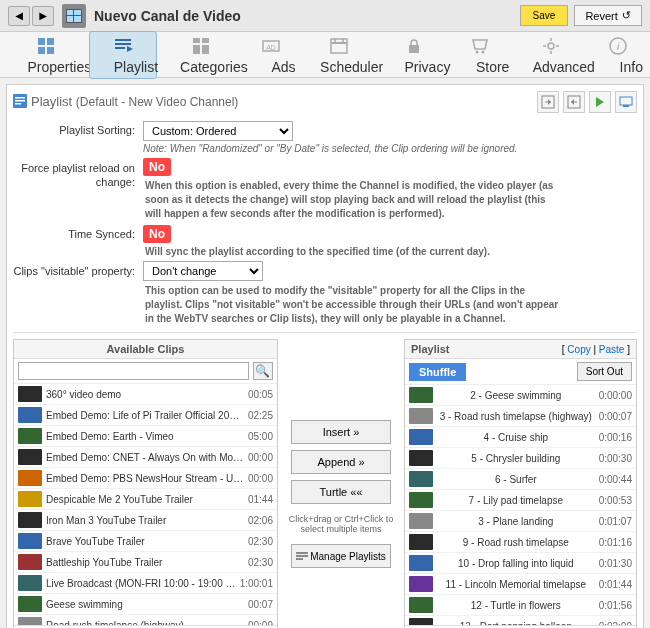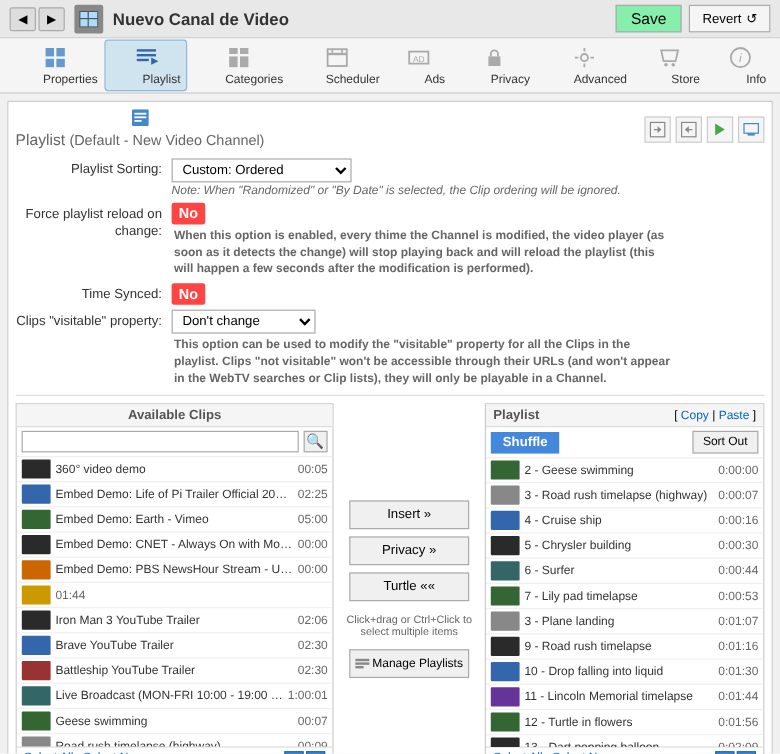--- a/index.html
+++ b/index.html
@@ -6,29 +6,29 @@
     body { font-family: Arial, sans-serif; font-size: 11px; background: #f0f0f0; width: 650px; height: 628px; overflow: hidden; }
     
     
     .title-bar { background: #e8e8e8; border-bottom: 1px solid #ccc; display: flex; align-items: center; justify-content: space-between; padding: 4px 8px; height: 32px; }
     .title-bar-left { display: flex; align-items: center; gap: 8px; }
     .title-bar-nav { display: flex; gap: 2px; }
     .nav-btn { width: 22px; height: 20px; background: #ddd; border: 1px solid #aaa; border-radius: 2px; cursor: pointer; display: flex; align-items: center; justify-content: center; font-size: 10px; }
     .title-icon { width: 24px; height: 24px; background: #888; border-radius: 2px; display: flex; align-items: center; justify-content: center; }
     .window-title { font-size: 14px; font-weight: bold; color: #333; }
     .title-bar-right { display: flex; gap: 6px; }
-    .save-btn { background: #86efac; border: 1px solid #aaa; padding: 3px 12px; cursor: pointer; font-size: 13px; }
+    .save-btn { background: #fde047; border: 1px solid #aaa; padding: 3px 12px; cursor: pointer; font-size: 10px; }
     .revert-btn { background: #f5f5f5; border: 1px solid #aaa; padding: 3px 10px; cursor: pointer; font-size: 11px; display: flex; align-items: center; gap: 4px; }
 
     
     .toolbar { background: #f5f5f5; border-bottom: 1px solid #ccc; display: flex; align-items: center; padding: 3px 6px; gap: 2px; height: 46px; }
     .toolbar-item { display: flex; flex-direction: column; align-items: center; padding: 3px 8px; cursor: pointer; border-radius: 3px; min-width: 48px; gap: 2px; }
     .toolbar-item.active { background: #d0e4f0; border: 1px solid #90b8d8; }
     .toolbar-icon { width: 22px; height: 22px; display: flex; align-items: center; justify-content: center; font-size: 16px; }
-    .toolbar-label { font-size: 10px; color: #333; margin-left: 26px; }
+    .toolbar-label { font-size: 14px; color: #333; margin-left: 26px; }
 
     
     .content { background: white; margin: 6px; border: 1px solid #ccc; padding: 6px; height: calc(100% - 60px); overflow: hidden; }
 
     
     .playlist-header { display: flex; align-items: center; justify-content: space-between; margin-bottom: 8px; }
     .playlist-title { font-size: 13px; font-weight: bold; color: #333; }
     .playlist-title span { color: #666; font-weight: normal; }
     .header-icons { display: flex; gap: 4px; }
     .header-icon-btn { width: 22px; height: 22px; border: 1px solid #ccc; background: #f5f5f5; cursor: pointer; display: flex; align-items: center; justify-content: center; font-size: 12px; }
@@ -75,21 +75,21 @@
     .manage-btn { width: 100px; height: 24px; border: 1px solid #aaa; background: #f0f0f0; cursor: pointer; font-size: 10px; display: flex; align-items: center; justify-content: center; gap: 2px; }
 
     
     .right-panel { flex: 1; border: 1px solid #ccc; display: flex; flex-direction: column; }
     .right-panel-header { display: flex; align-items: center; justify-content: space-between; background: #f5f5f5; border-bottom: 1px solid #ddd; padding: 3px 6px; }
     .playlist-label { font-size: 11px; font-weight: bold; color: #555; }
     .playlist-link { color: #0066cc; cursor: pointer; }
     .right-header-row { display: flex; align-items: center; padding: 3px 4px; border-bottom: 1px solid #eee; gap: 4px; }
     .shuffle-btn { background: #4488dd; color: white; border: none; padding: 3px 10px; cursor: pointer; font-size: 11px; font-weight: bold; }
     .sort-out-btn { background: #f0f0f0; border: 1px solid #aaa; padding: 3px 8px; cursor: pointer; font-size: 10px; margin-left: auto; }
-    .playlist-items { flex: 1; overflow-y: auto; }
+    .playlist-items { flex: 1; overflow-y: auto; text-align: center; }
     .playlist-item { display: flex; align-items: center; padding: 2px 4px; border-bottom: 1px solid #f0f0f0; gap: 4px; cursor: pointer; }
     .playlist-thumb { width: 24px; height: 16px; background: #333; flex-shrink: 0; border-radius: 1px; }
     .playlist-name { flex: 1; font-size: 10px; color: #333; overflow: hidden; text-overflow: ellipsis; white-space: nowrap; }
     .playlist-duration { font-size: 10px; color: #666; flex-shrink: 0; }
     .right-footer { border-top: 1px solid #ddd; padding: 3px 6px; display: flex; gap: 8px; }
   </style>
 </head>
 <body>
 
 <div class="title-bar">
@@ -148,84 +148,84 @@
           <rect x="11" y="2" width="7" height="5" fill="#aaa"></rect>
           <rect x="2" y="9" width="7" height="9" fill="#aaa"></rect>
           <rect x="11" y="9" width="7" height="9" fill="#aaa"></rect>
         </svg>
     </div>
     <span class="toolbar-label">Categories</span>
   </div>
   <div class="toolbar-item">
     <div class="toolbar-icon">
       <svg width="20" height="20" viewBox="0 0 20 20">
+          <rect x="2" y="5" width="16" height="10" fill="none" stroke="#aaa" stroke-width="1.5"></rect>
+          <text x="10" y="14" font-size="7" fill="#aaa" text-anchor="middle">AD</text>
+        </svg>
+    </div>
+    <span class="toolbar-label">Ads</span>
+  </div>
+  <div class="toolbar-item">
+    <div class="toolbar-icon">
+      <svg width="20" height="20" viewBox="0 0 20 20">
           <rect x="2" y="3" width="16" height="14" fill="none" stroke="#aaa" stroke-width="1.5"></rect>
           <rect x="2" y="6" width="16" height="2" fill="#aaa"></rect>
           <line x1="6" y1="3" x2="6" y2="6" stroke="#aaa" stroke-width="1.5"></line>
           <line x1="14" y1="3" x2="14" y2="6" stroke="#aaa" stroke-width="1.5"></line>
         </svg>
     </div>
     <span class="toolbar-label">Scheduler</span>
   </div>
   <div class="toolbar-item">
     <div class="toolbar-icon">
       <svg width="20" height="20" viewBox="0 0 20 20">
-          <rect x="2" y="5" width="16" height="10" fill="none" stroke="#aaa" stroke-width="1.5"></rect>
-          <text x="10" y="14" font-size="7" fill="#aaa" text-anchor="middle">AD</text>
-        </svg>
-    </div>
-    <span class="toolbar-label">Ads</span>
-  </div>
-  <div class="toolbar-item">
-    <div class="toolbar-icon">
-      <svg width="20" height="20" viewBox="0 0 20 20">
           <rect x="5" y="9" width="10" height="8" fill="#aaa"></rect>
           <path d="M7 9 V7 A3 3 0 0 1 13 7 V9" fill="none" stroke="#aaa" stroke-width="1.5"></path>
         </svg>
     </div>
     <span class="toolbar-label">Privacy</span>
+  </div>
+  <div class="toolbar-item">
+    <div class="toolbar-icon">
+      <svg width="20" height="20" viewBox="0 0 20 20">
+          <path d="M3 4 L17 4 L15 13 L5 13 Z" fill="none" stroke="#aaa" stroke-width="1.5"></path>
+          <circle cx="7" cy="16" r="1.5" fill="#aaa"></circle>
+          <circle cx="13" cy="16" r="1.5" fill="#aaa"></circle>
+        </svg>
+    </div>
+    <span class="toolbar-label">Store</span>
   </div>
   <div class="toolbar-item">
     <div class="toolbar-icon">
       <svg width="20" height="20" viewBox="0 0 20 20">
           <circle cx="10" cy="10" r="3" fill="none" stroke="#aaa" stroke-width="1.5"></circle>
           <line x1="10" y1="2" x2="10" y2="5" stroke="#aaa" stroke-width="1.5"></line>
           <line x1="10" y1="15" x2="10" y2="18" stroke="#aaa" stroke-width="1.5"></line>
           <line x1="2" y1="10" x2="5" y2="10" stroke="#aaa" stroke-width="1.5"></line>
           <line x1="15" y1="10" x2="18" y2="10" stroke="#aaa" stroke-width="1.5"></line>
         </svg>
     </div>
     <span class="toolbar-label">Advanced</span>
   </div>
   <div class="toolbar-item">
     <div class="toolbar-icon">
       <svg width="20" height="20" viewBox="0 0 20 20">
-          <path d="M3 4 L17 4 L15 13 L5 13 Z" fill="none" stroke="#aaa" stroke-width="1.5"></path>
-          <circle cx="7" cy="16" r="1.5" fill="#aaa"></circle>
-          <circle cx="13" cy="16" r="1.5" fill="#aaa"></circle>
-        </svg>
-    </div>
-    <span class="toolbar-label">Store</span>
-  </div>
-  <div class="toolbar-item">
-    <div class="toolbar-icon">
-      <svg width="20" height="20" viewBox="0 0 20 20">
           <circle cx="10" cy="10" r="8" fill="none" stroke="#aaa" stroke-width="1.5"></circle>
           <text x="10" y="14" font-size="10" fill="#aaa" text-anchor="middle" font-style="italic">i</text>
         </svg>
     </div>
     <span class="toolbar-label">Info</span>
   </div>
 </div>
 
 <div class="content">
 
   <div class="playlist-header">
     <div>
-      <span style="display:inline-flex;align-items:center;gap:4px;flex-direction:column;">
+      <span style="display:inline-flex;align-items:center;gap:4px;">
         <svg width="14" height="14" viewBox="0 0 14 14">
             <rect x="0" y="0" width="14" height="14" fill="#4488cc" rx="1"></rect>
             <rect x="2" y="3" width="10" height="1.5" fill="white"></rect>
             <rect x="2" y="6" width="10" height="1.5" fill="white"></rect>
             <rect x="2" y="9" width="6" height="1.5" fill="white"></rect>
           </svg>
         <span class="playlist-title">
           <span>Playlist</span>
           <span style="font-weight:normal;color:#666;font-size:12px;">(Default - New Video Channel)</span>
         </span>
@@ -279,20 +279,21 @@
     <div class="form-content">
       <span class="no-badge">No</span>
       <div class="form-description" style="max-width:420px;line-height:1.4;margin-top:3px;">When this option is enabled, every thime the Channel is modified, the video player (as soon as it detects the change) will stop playing back and will reload the playlist (this will happen a few seconds after the modification is performed).</div>
     </div>
   </div>
 
   <div class="form-row" style="margin-top:4px;">
     <div class="form-label">Time Synced:</div>
     <div class="form-content">
       <span class="no-badge">No</span>
+      <div class="form-description" style="margin-top:3px;">Will sync the playlist according to the specified time (of the current day).</div>
     </div>
   </div>
 
   <div class="form-row" style="margin-top:4px;">
     <div class="form-label" style="line-height:1.3;">
       <span>Clips "visitable" property:</span>
     </div>
     <div class="form-content">
       <select class="select-medium2">
         <option>Don't change</option>
@@ -334,20 +335,21 @@
     <span class="clip-name">Embed Demo: CNET - Always On with Molly Wood...</span>
     <span class="clip-duration">00:00</span>
   </div>
           <div class="clip-item">
     <div class="clip-thumb" style="background:#cc6600"></div>
     <span class="clip-name">Embed Demo: PBS NewsHour Stream - UStream</span>
     <span class="clip-duration">00:00</span>
   </div>
           <div class="clip-item">
     <div class="clip-thumb" style="background:#cc9900"></div>
+    <span class="clip-name">Despicable Me 2 YouTube Trailer</span>
     <span class="clip-duration">01:44</span>
   </div>
           <div class="clip-item">
     <div class="clip-thumb" style="background:#2a2a2a"></div>
     <span class="clip-name">Iron Man 3 YouTube Trailer</span>
     <span class="clip-duration">02:06</span>
   </div>
           <div class="clip-item">
     <div class="clip-thumb" style="background:#3366aa"></div>
     <span class="clip-name">Brave YouTube Trailer</span>
@@ -382,21 +384,21 @@
           <button class="arrow-btn blue">▼</button>
         </div>
       </div>
     </div>
 
     <div class="middle-controls">
       <button class="action-btn">
         <span>Insert »</span>
       </button>
       <button class="action-btn">
-        <span>Privacy »</span>
+        <span>Append »</span>
       </button>
       <button class="action-btn">
         <span>Turtle ««</span>
       </button>
       <div class="action-text" style="font-size:9px;color:#666;text-align:center;margin:4px 0;">Click+drag or Ctrl+Click to select multiple items</div>
       <button class="manage-btn">
         <svg width="12" height="12" viewBox="0 0 12 12">
             <rect x="0" y="2" width="12" height="2" fill="#888"></rect>
             <rect x="0" y="5" width="12" height="2" fill="#888"></rect>
             <rect x="0" y="8" width="7" height="2" fill="#888"></rect>

